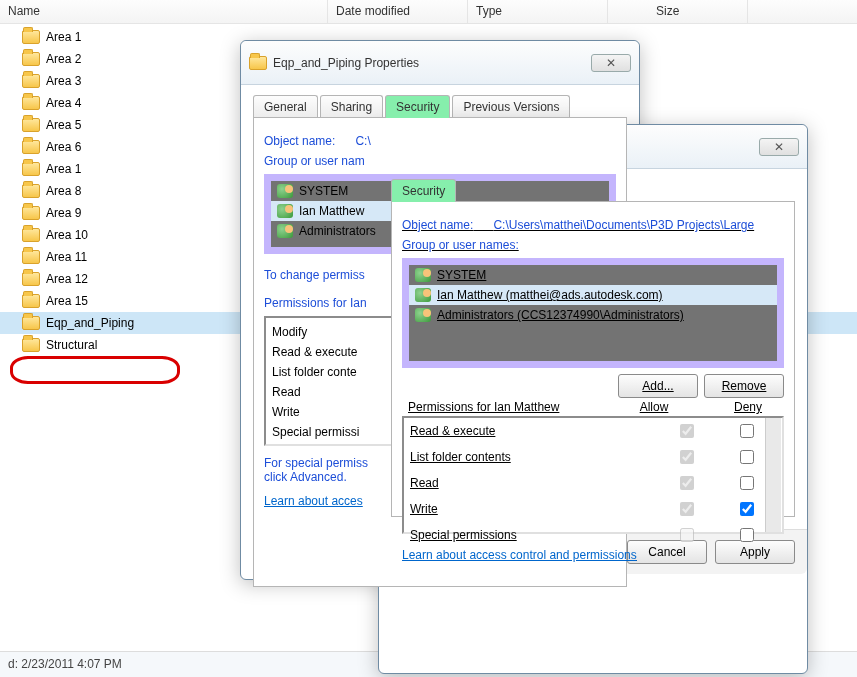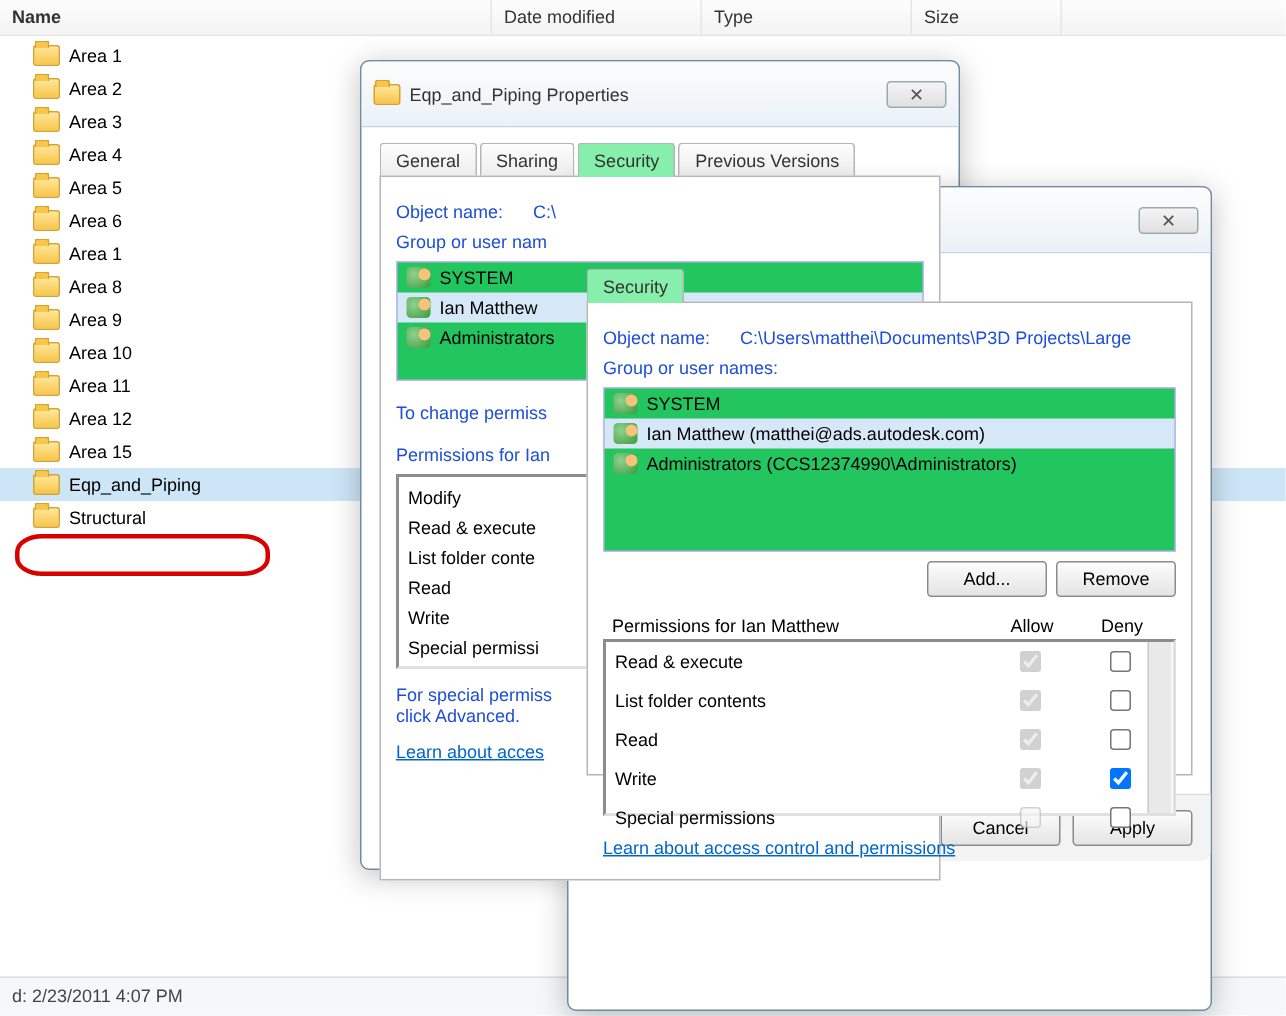--- a/index.html
+++ b/index.html
@@ -2,24 +2,24 @@
 <html><head>
 <meta charset="utf-8">
 <style>
 * { box-sizing: border-box; font-family: "Segoe UI", Tahoma, sans-serif; font-size: 12px; }
 body { margin: 0; background: #fff; width: 857px; height: 677px; position: relative; overflow: hidden; }
 
 
 .explorer { position: absolute; left: 0; top: 0; width: 857px; height: 677px; background: #fff; }
 .list-header { display: flex; height: 24px; border-bottom: 1px solid #e5e5e5; background: linear-gradient(#fdfdfd,#f4f4f4); color: #333; }
 .list-header .col { padding: 4px 8px; border-right: 1px solid #e5e5e5; }
-.col-name { width: 328px; font-weight: bold; }
+.col-name { width: 328px; }
 .col-date { width: 140px; }
 .col-type { width: 140px; }
-.col-size { width: 100px; }
+.col-size { width: 100px; margin-left: 40px; }
 .file-list { padding: 2px 0; }
 .file-row { display: flex; align-items: center; height: 22px; padding-left: 22px; cursor: default; }
 .file-row.selected { background: #cde6f7; }
 .folder-icon { width: 18px; height: 14px; background: linear-gradient(#ffe79c,#f7c64a); border: 1px solid #d9a22b; border-radius: 2px; margin-right: 6px; position: relative; }
 .folder-icon::before { content:""; position:absolute; top:-4px; left:0; width:8px; height:4px; background:#f7c64a; border:1px solid #d9a22b; border-bottom:none; border-radius:2px 2px 0 0; }
 .status-bar { position: absolute; left: 0; bottom: 0; height: 26px; width: 100%; border-top: 1px solid #ddd; background: #f5f8fb; padding: 5px 8px; color: #444; }
 
 
 .annotation { position: absolute; border: 3px solid #d90000; background: transparent; pointer-events: none; }
 .ann-rect { border-radius: 18px / 12px; }
@@ -33,21 +33,21 @@
 .close-btn { margin-left: auto; width: 40px; height: 18px; border: 1px solid #9aa; border-radius: 3px; background: linear-gradient(#f4f4f4,#e0e0e0); display:flex; align-items:center; justify-content:center; color:#555; cursor:pointer; }
 .dialog-body { padding: 10px 12px 12px; }
 
 
 .tabstrip { display: flex; gap: 0; margin-bottom: -1px; }
 .tab { border: 1px solid #b5b5b5; border-bottom: none; padding: 4px 10px; background: linear-gradient(#fdfdfd,#ececec); border-radius: 3px 3px 0 0; margin-right: 2px; color: #333; cursor:pointer; }
 .tab.active { background: #86efac; position: relative; z-index: 2; }
 .tabpanel { border: 1px solid #b5b5b5; background: #fff; padding: 10px; position: relative; z-index: 1; }
 
 label.field { display: block; margin: 6px 0; color: #1d4ed8; }
-.groupbox { border: 1px solid #c4b5fd; background:#22c55e; }
+.groupbox { border: 7px solid #c4b5fd; background:#737373; }
 .user-row { display: flex; align-items: center; gap: 6px; padding: 3px 6px; }
 .user-row.sel { background: #d6e8f7; }
 .user-icon { width:16px; height:14px; background: radial-gradient(circle at 5px 5px,#8fd18f,#3a9a3a); border-radius:3px; position:relative; }
 .user-icon::after { content:""; position:absolute; left:8px; top:1px; width:8px; height:8px; background:#f7c37a; border-radius:50%; }
 .permbox { border: 2px inset #e0e0e0; background:#fff; }
 .perm-head { display:flex; padding: 2px 6px; }
 .perm-head .lbl { flex:1; }
 .perm-row { display:flex; align-items:center; padding: 3px 6px; }
 .perm-row .lbl { flex:1; }
 .perm-row .chk { width:60px; text-align:center; }
@@ -204,21 +204,21 @@
 <div class="window" style="left:378px; top:124px; width:430px; height:550px;">
   <div class="titlebar">
     <span class="folder-icon"></span>
     <span class="title">Permissions for Eqp_and_Piping</span>
     <span class="close-btn">✕</span>
   </div>
   <div class="dialog-body">
     <div class="tabstrip">
       <div class="tab active">Security</div>
     </div>
-    <div class="tabpanel" style="height:316px; position:relative;">
+    <div class="tabpanel" style="height:316px; position:relative;text-decoration:underline;">
       <label class="field">
         <span>Object name:</span>
         &nbsp;&nbsp;&nbsp;&nbsp;
         <span>C:\Users\matthei\Documents\P3D Projects\Large</span>
       </label>
       <label class="field">Group or user names:</label>
       <div class="groupbox" style="height:110px;">
         <div class="user-row">
             <span class="user-icon"></span>
             <span>SYSTEM</span>
@@ -229,21 +229,21 @@
           </div>
         <div class="user-row">
             <span class="user-icon"></span>
             <span>Administrators (CCS12374990\Administrators)</span>
           </div>
       </div>
       <div class="btnrow">
         <button class="win">Add...</button>
         <button class="win">Remove</button>
       </div>
-      <div class="perm-head" style="margin-top:10px;">
+      <div class="perm-head" style="gap:34px;">
         <span class="lbl">Permissions for Ian Matthew</span>
         <span style="width:60px; text-align:center;">Allow</span>
         <span style="width:60px; text-align:center;">Deny</span>
       </div>
       <div class="permbox" id="perm-rows" style="height:118px; position:relative;">
         <div class="scroll-stub" style="top:0; bottom:0;"></div>
       <div class="perm-row">
             <span class="lbl">Read &amp; execute</span>
             <span class="chk"><input type="checkbox" disabled="" checked="" style=""></span>
             <span class="chk"><input type="checkbox" style=""></span>

